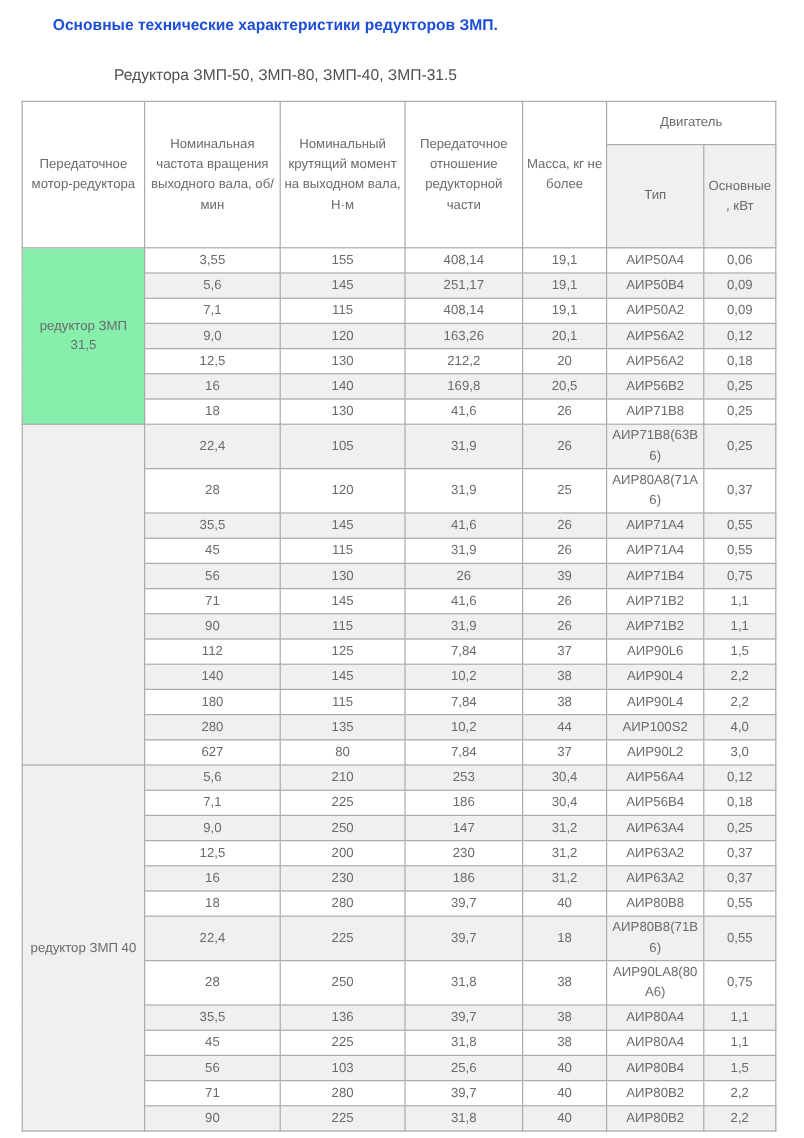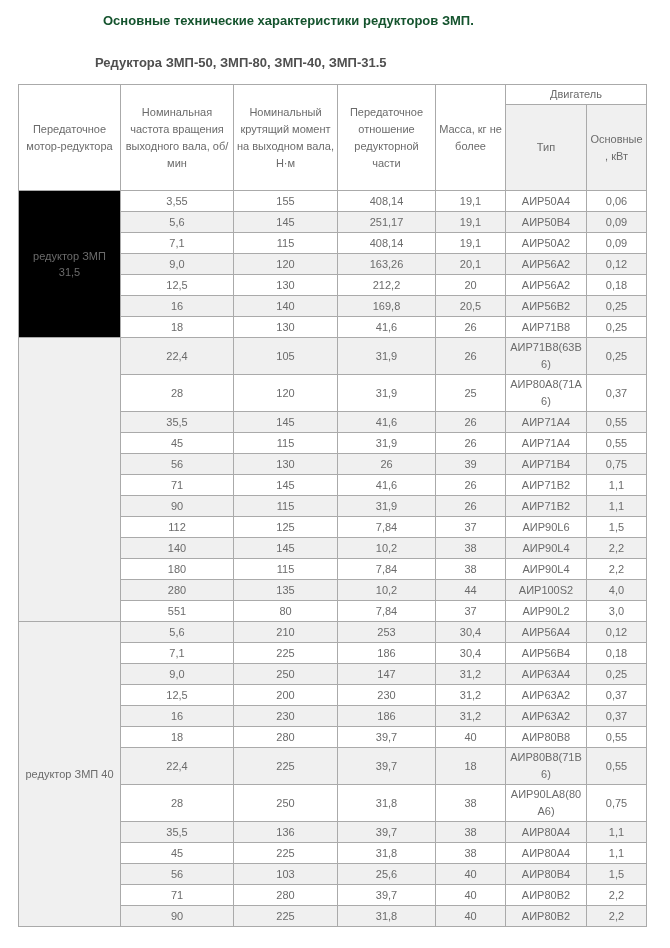--- a/index.html
+++ b/index.html
@@ -4,29 +4,29 @@
 <style>
   * { margin: 0; padding: 0; box-sizing: border-box; }
   html, body {
     width: 670px;
     background: #ffffff;
     font-family: "Liberation Sans", "DejaVu Sans", sans-serif;
   }
   body { height: 948px; overflow: hidden; }
 
   .page-title {
-    margin: 13px 0 0 103px;
+    margin: 13px 0 0 44px;
     font-size: 13px;
     font-weight: bold;
-    color: #14532d;
+    color: #1d4ed8;
   }
   .page-subtitle {
     margin: 27px 0 0 95px;
     font-size: 13px;
-    font-weight: bold;
+    font-weight: normal;
     color: #4f4f4f;
   }
 
   table.specs {
     margin: 14px 0 0 18px;
     border-collapse: collapse;
     table-layout: fixed;
     width: 628px;
     border: 1px solid #8e8e8e;
   }
@@ -45,27 +45,27 @@
   table.specs tbody { border-top: 1px solid #8a8a8a; }
 
   col.c1 { width: 102px; }
   col.c2 { width: 113px; }
   col.c3 { width: 104px; }
   col.c4 { width: 98px; }
   col.c5 { width: 70px; }
   col.c6 { width: 81px; }
   col.c7 { width: 60px; }
 
-  thead th.motor-h { height: 20px; }
+  thead th.motor-h { height: 36px; }
   thead tr.hdr2 th { height: 86px; background: #f0f0f0; }
 
   tbody td { height: 21px; line-height: 13px; }
   tbody tr.alt td { background: #f0f0f0; }
   tbody td.label-cell {
-    background: #000000;
+    background: #86efac;
     line-height: 16px;
   }
 </style>
 </head>
 <body>
 
 <div class="page">
   <div class="page-title">Основные технические характеристики редукторов ЗМП.</div>
   <div class="page-subtitle">Редуктора ЗМП-50, ЗМП-80, ЗМП-40, ЗМП-31.5</div>
 
@@ -236,21 +236,21 @@
         </tr>
         <tr class="alt">
           <td>280</td>
           <td>135</td>
           <td>10,2</td>
           <td>44</td>
           <td>АИР100S2</td>
           <td>4,0</td>
         </tr>
         <tr>
-          <td>551</td>
+          <td>627</td>
           <td>80</td>
           <td>7,84</td>
           <td>37</td>
           <td>АИР90L2</td>
           <td>3,0</td>
         </tr>
       </tbody>
       <tbody>
         <tr class="alt">
           <td rowspan="13" class="label-cell">редуктор ЗМП 40</td>

